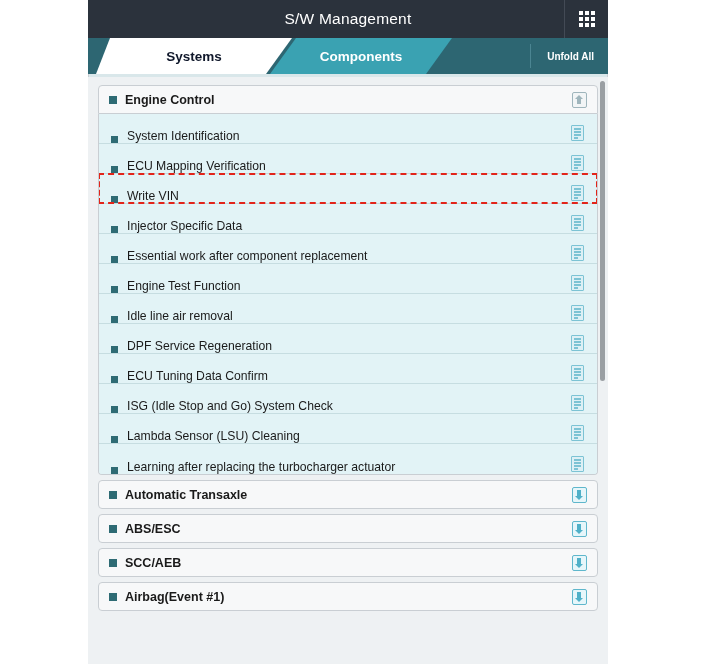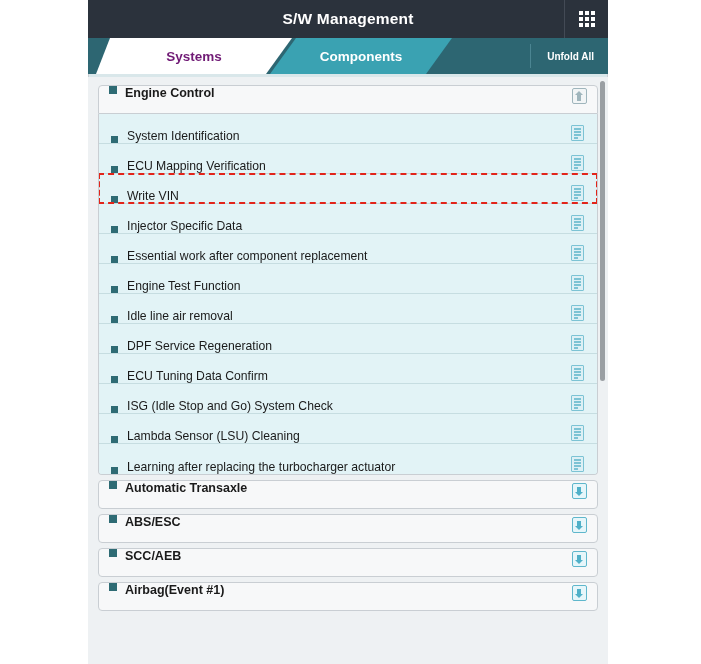--- a/index.html
+++ b/index.html
@@ -36,21 +36,21 @@
     position: relative;
     height: 38px;
     background: #2b323c;
     display: flex;
     align-items: center;
     justify-content: center;
   }
   .titlebar .title {
     color: #ffffff;
     font-size: 15.5px;
-    font-weight: bold;
+    font-weight: normal;
     letter-spacing: .2px;
   }
   .titlebar .grid-btn {
     position: absolute;
     right: 0;
     top: 0;
     bottom: 0;
     width: 44px;
     display: flex;
     align-items: center;
@@ -89,21 +89,21 @@
     box-sizing: border-box;
     font-size: 13.5px;
     font-weight: bold;
   }
   .tab .tab-label { position: relative; z-index: 3; }
 
   
   .tab-systems {
     width: 196px;
     margin-left: 8px;
-    color: #701a75;
+    color: #0f172a;
     background: #ffffff;
     clip-path: polygon(14px 0, 100% 0, calc(100% - 26px) 100%, 0 100%);
   }
   .tab-components {
     width: 182px;
     margin-left: -22px;
     color: #ffffff;
     background: #3aa2b2;
     clip-path: polygon(26px 0, 100% 0, calc(100% - 26px) 100%, 0 100%);
   }
@@ -137,21 +137,21 @@
   }
 
   .group {
     margin-bottom: 5px;
   }
 
   
   .group-header {
     position: relative;
     display: flex;
-    align-items: flex-start;
+    align-items: center;
     height: 29px;
     background: #f7f8f9;
     border: 1px solid #c9ced3;
     border-radius: 4px;
     box-sizing: border-box;
     padding: 0 8px 0 10px;
   }
   .group-header.open {
     border-bottom-left-radius: 0;
     border-bottom-right-radius: 0;

